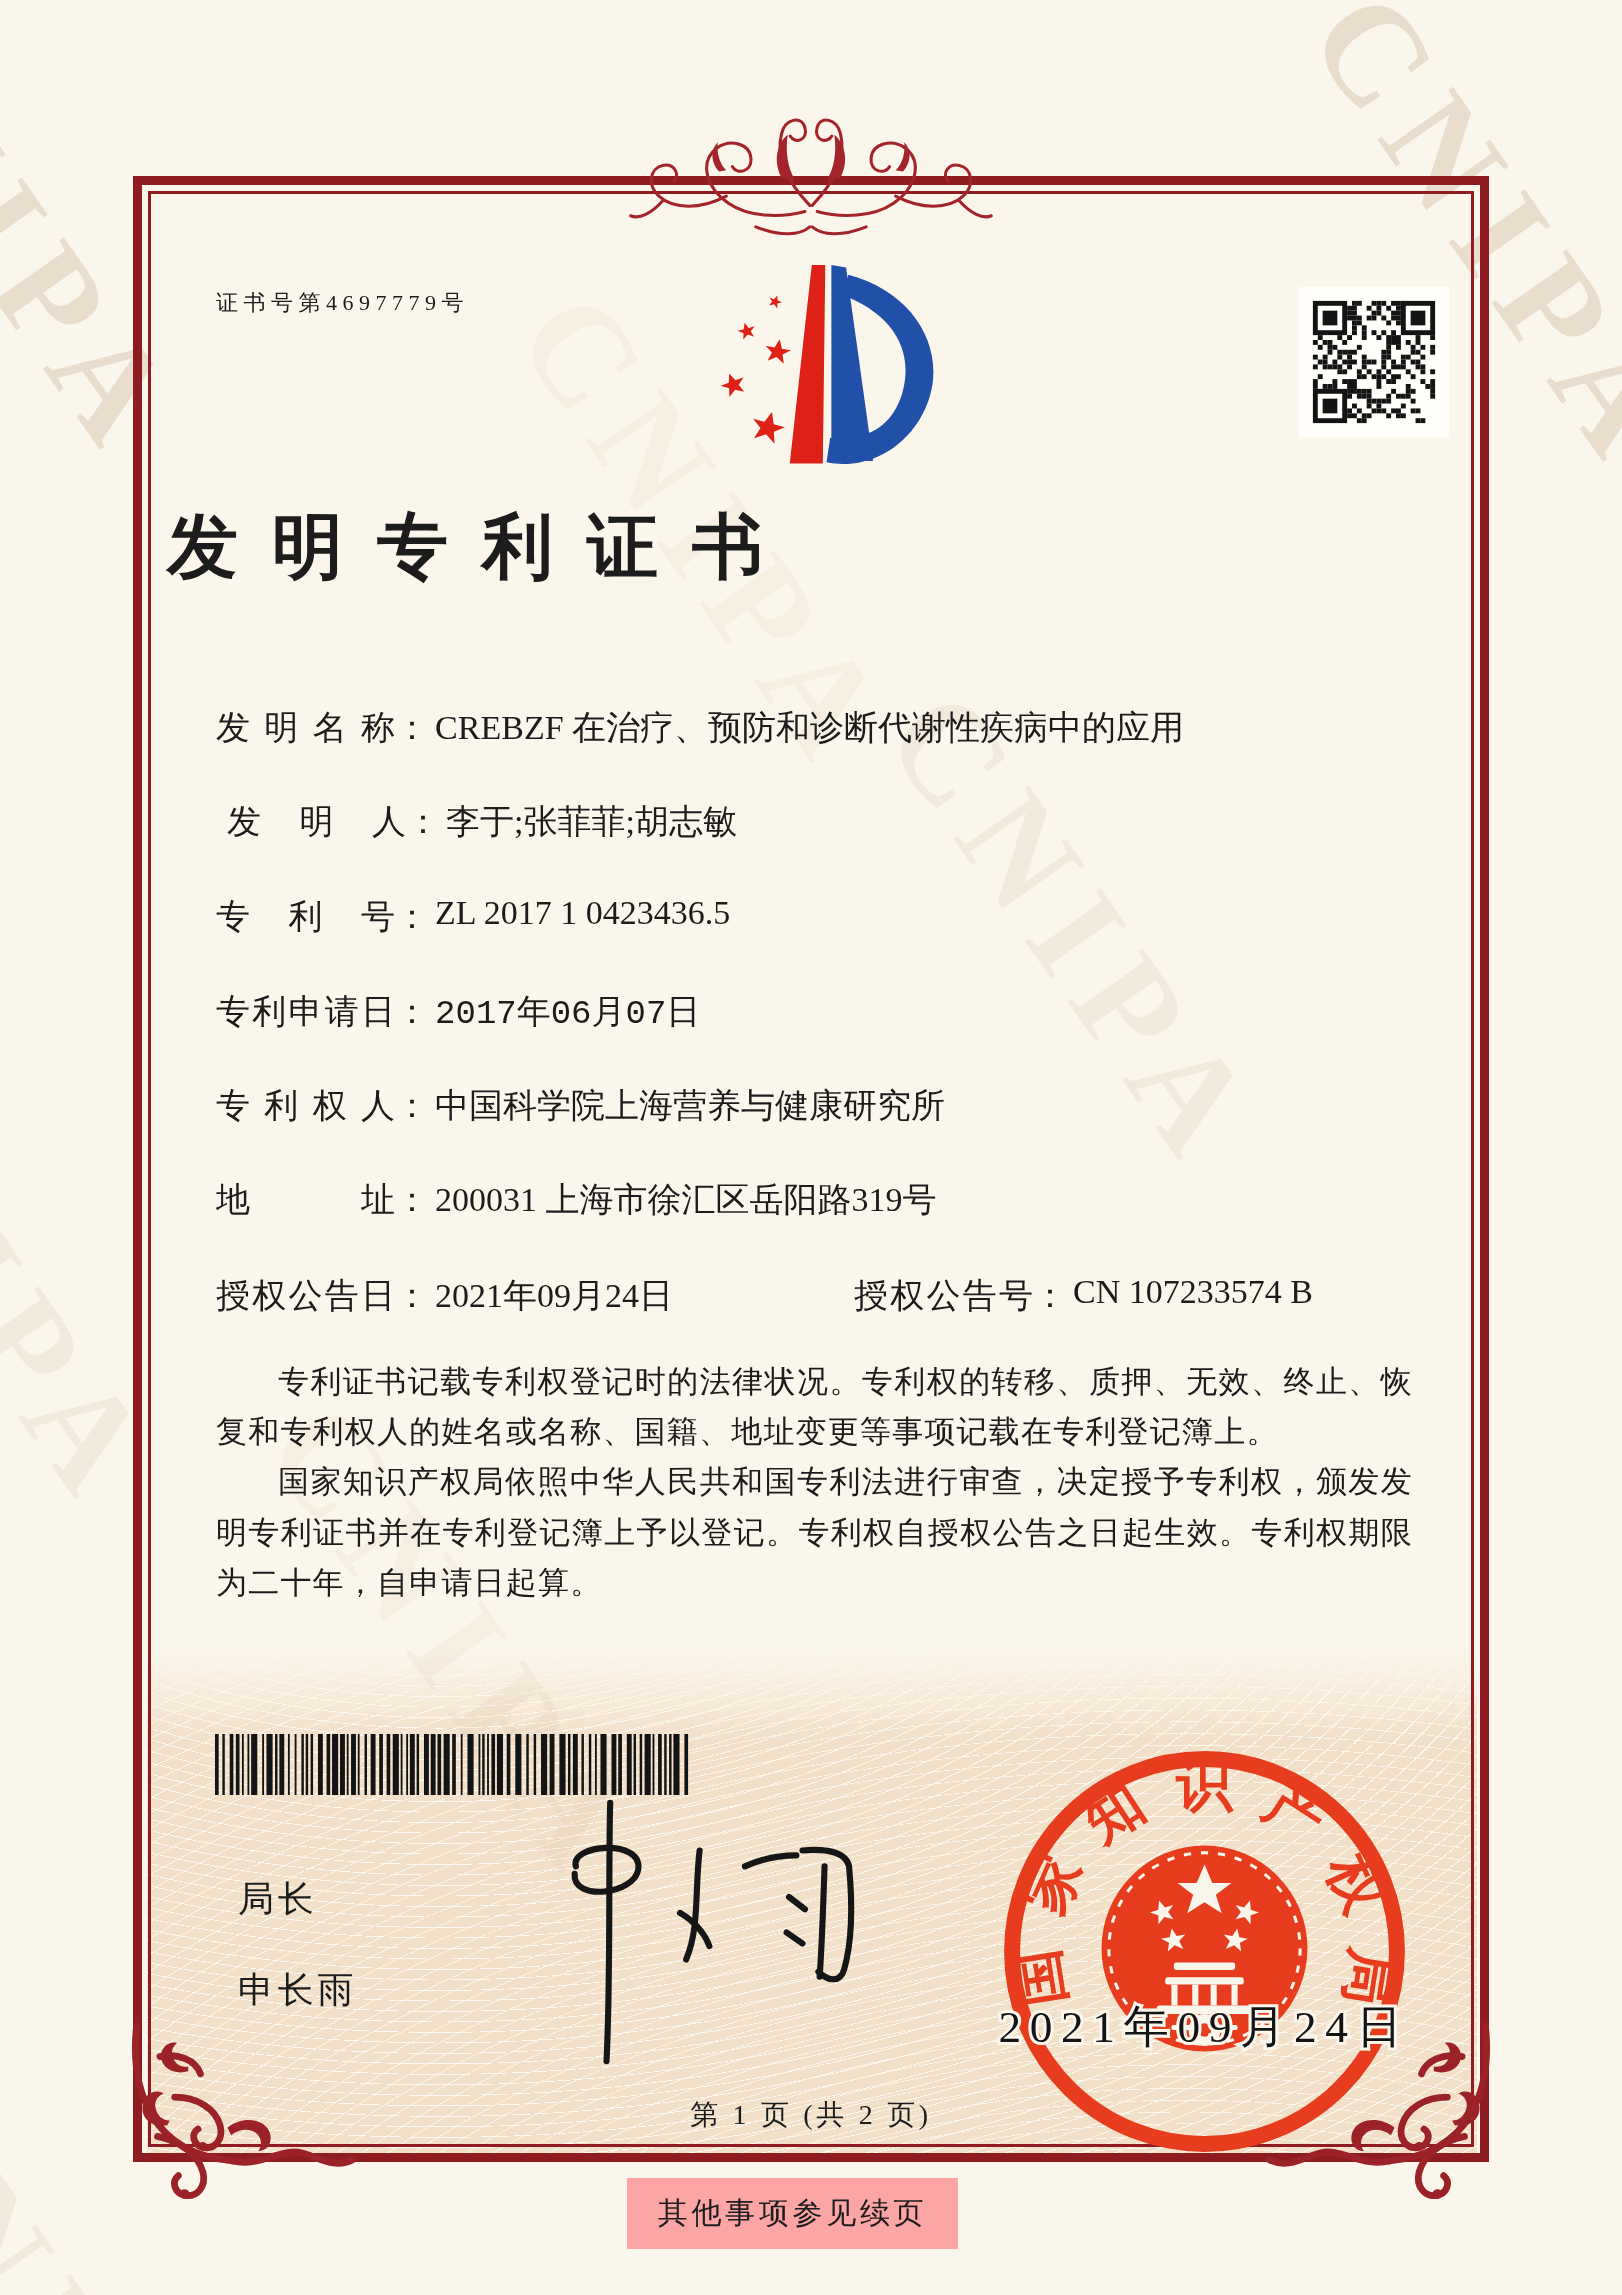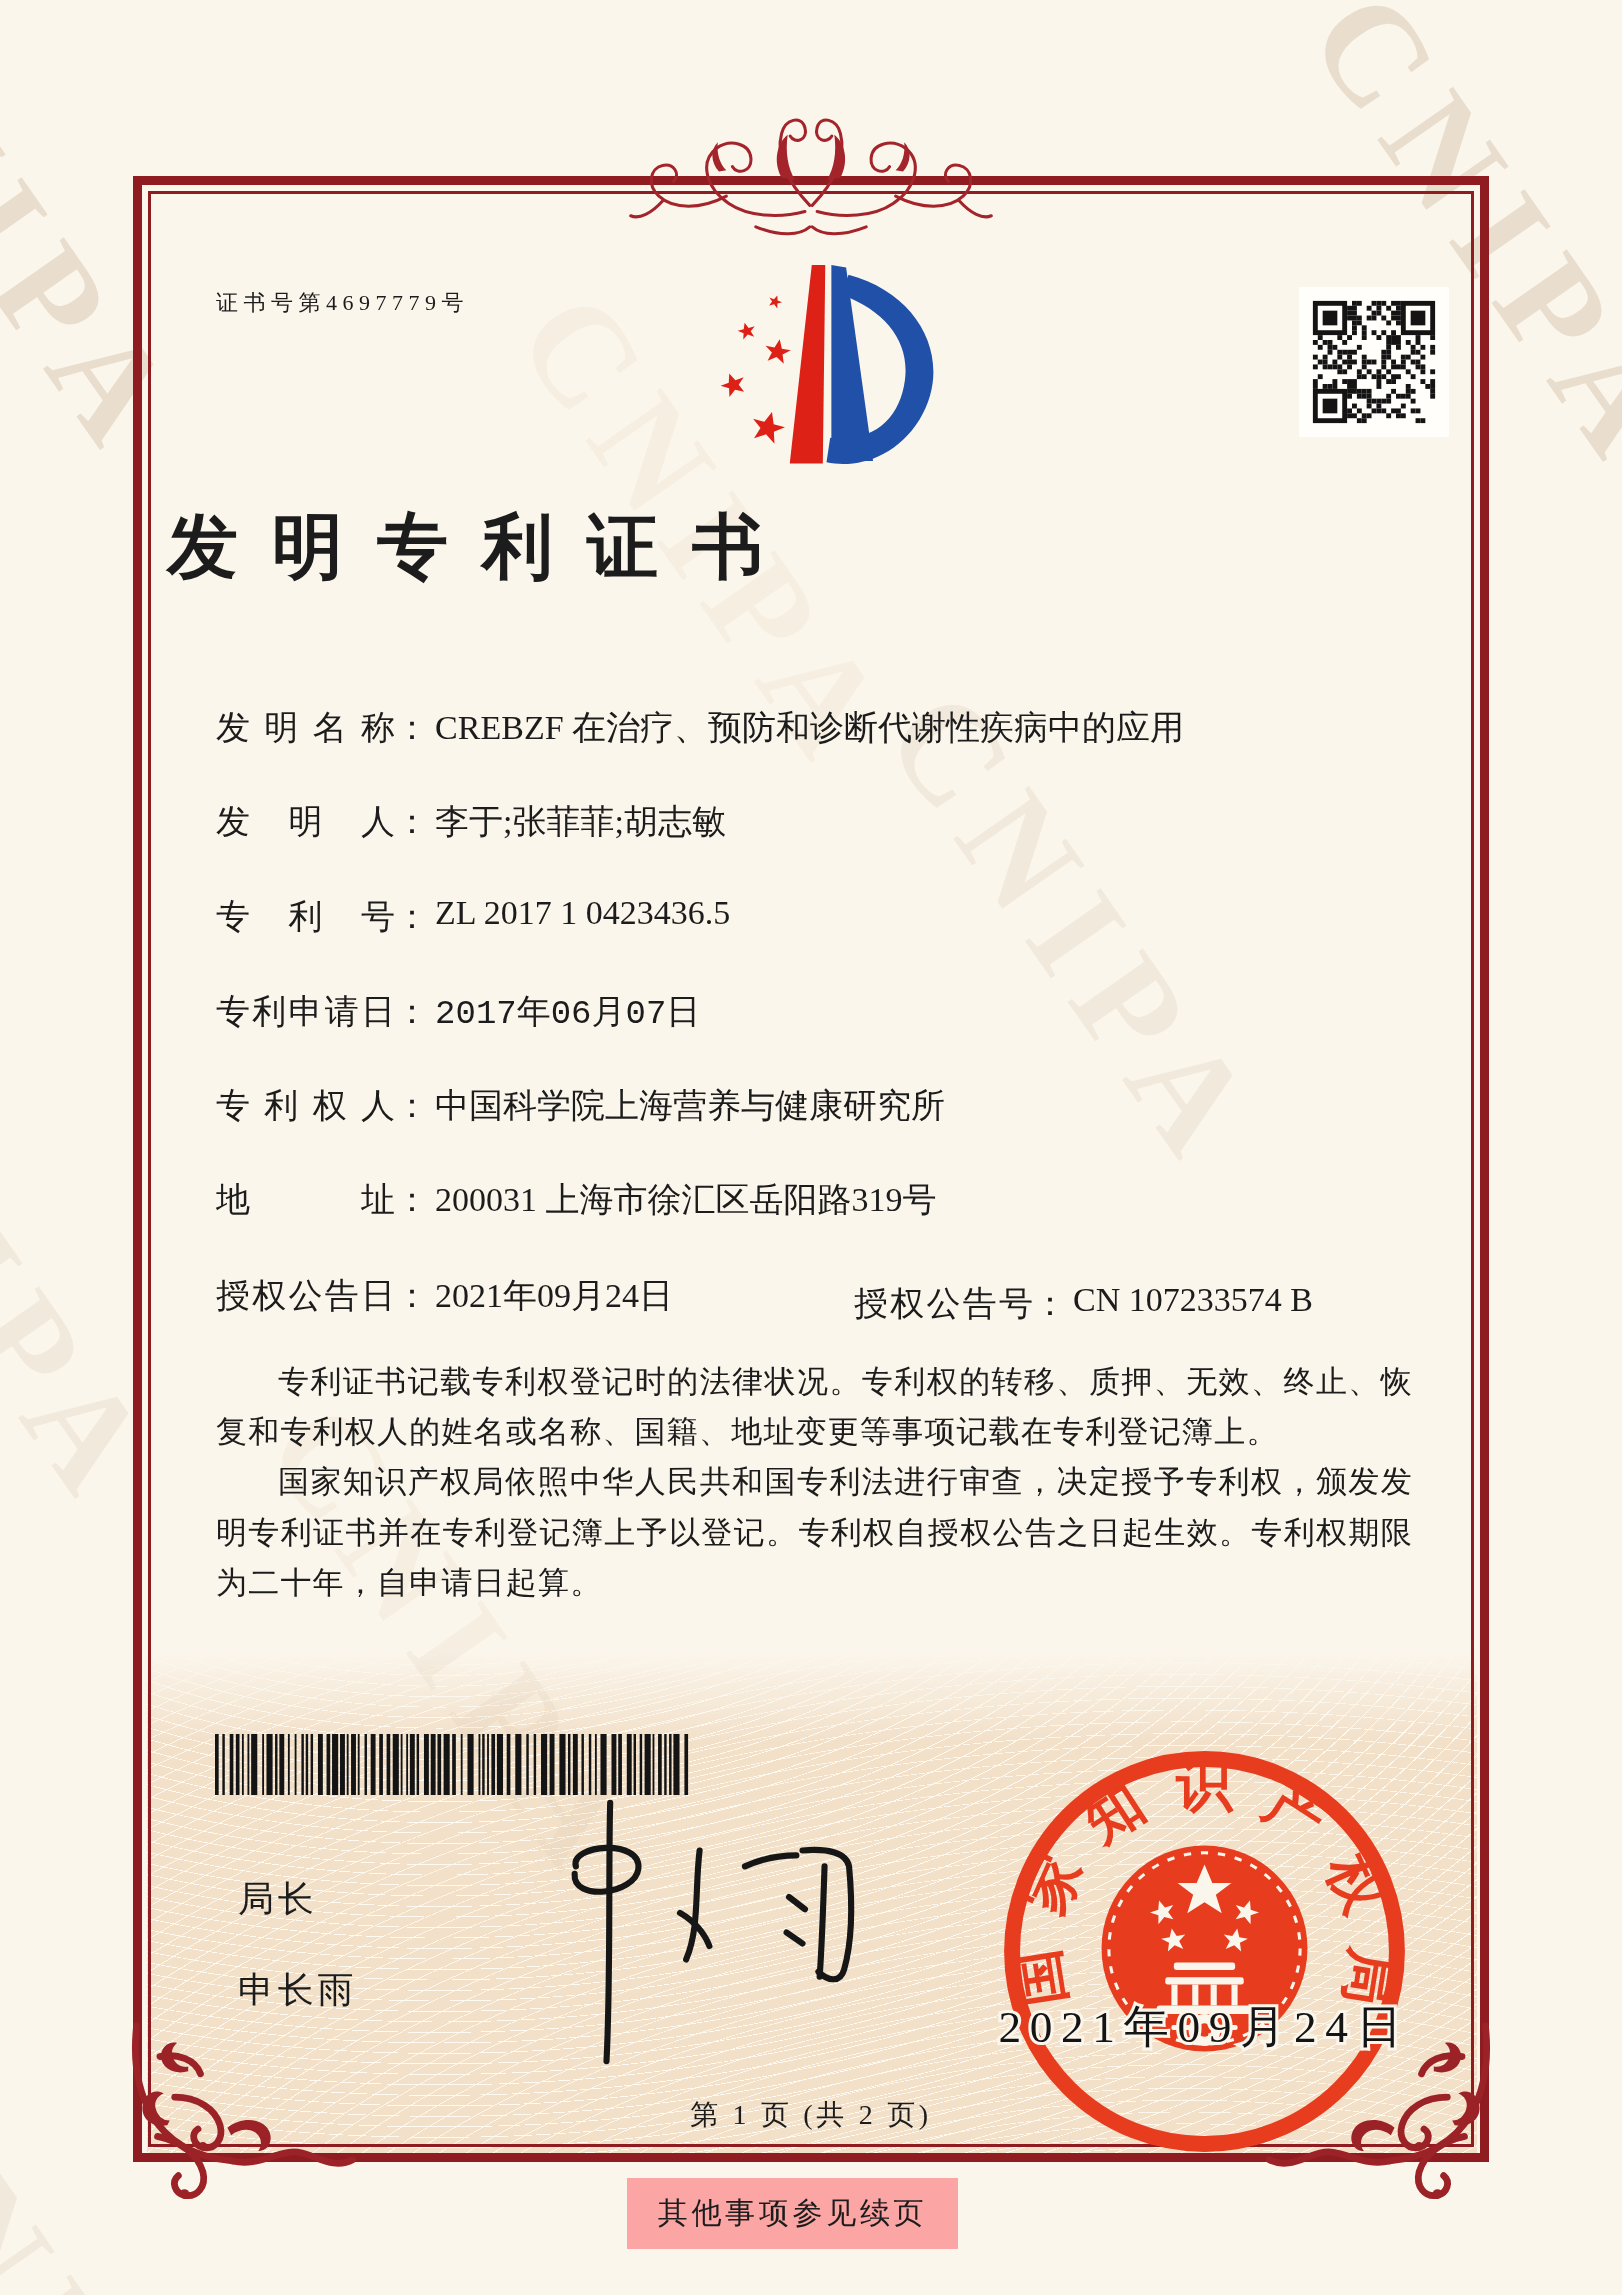--- a/index.html
+++ b/index.html
@@ -62,21 +62,21 @@
     font-size:34px;white-space:nowrap;
   }
   .field-label{
     display:inline-block;width:179px;
     text-align:justify;text-align-last:justify;
   }
   .field-colon{display:inline-block;}
   .field-value{display:inline-block;margin-left:6.1px;}
   .grant-no-row{
     position:absolute;left:854px;z-index:4;display:flex;align-items:flex-start;
-    font-size:34px;white-space:nowrap;margin-top:8px;
+    font-size:34px;white-space:nowrap;
   }
   
   .body-text{
     position:absolute;left:216px;top:1357px;width:1197px;z-index:4;
     font-size:31px;line-height:1.62;text-align:justify;letter-spacing:1.2px;
   }
   .body-text p{margin:0;text-indent:2em;}
   
   .barcode{position:absolute;left:215px;top:1734px;width:478px;height:61px;z-index:4;}
   .signer-title{
@@ -397,21 +397,21 @@
       <rect x="184" y="200" width="8" height="8" fill="#141414"></rect>
     </svg></div>
 
 <div class="page-title">发明专利证书</div>
 
 <div class="field-row" style="top:705px;">
   <span class="field-label">发明名称</span>
     <span class="field-colon">：</span>
     <span class="field-value">CREBZF 在治疗、预防和诊断代谢性疾病中的应用</span>
 </div>
-<div class="field-row" style="top:799px;">
+<div class="field-row" style="top:799px;margin-left:11px;">
   <span class="field-label">发明人</span>
     <span class="field-colon">：</span>
     <span class="field-value">李于;张菲菲;胡志敏</span>
 </div>
 <div class="field-row" style="top:894px;">
   <span class="field-label">专利号</span>
     <span class="field-colon">：</span>
     <span class="field-value">ZL 2017 1 0423436.5</span>
 </div>
 <div class="field-row" style="top:989px;font-family:Liberation Mono, monospace;">

